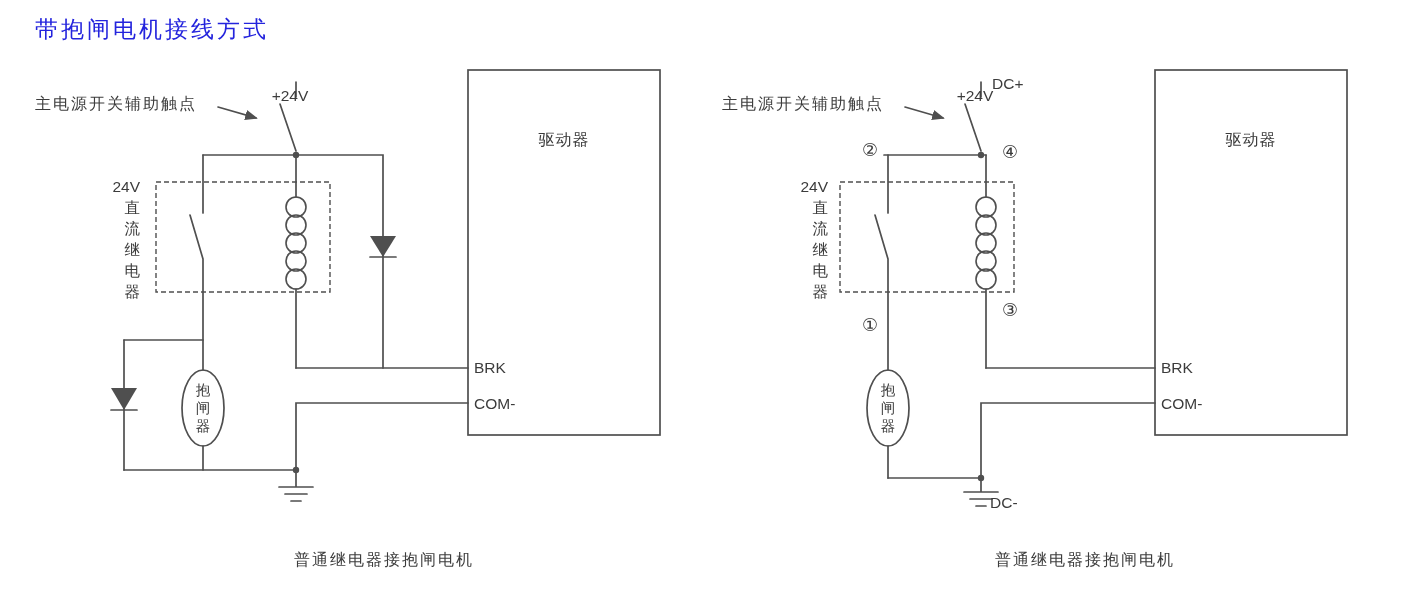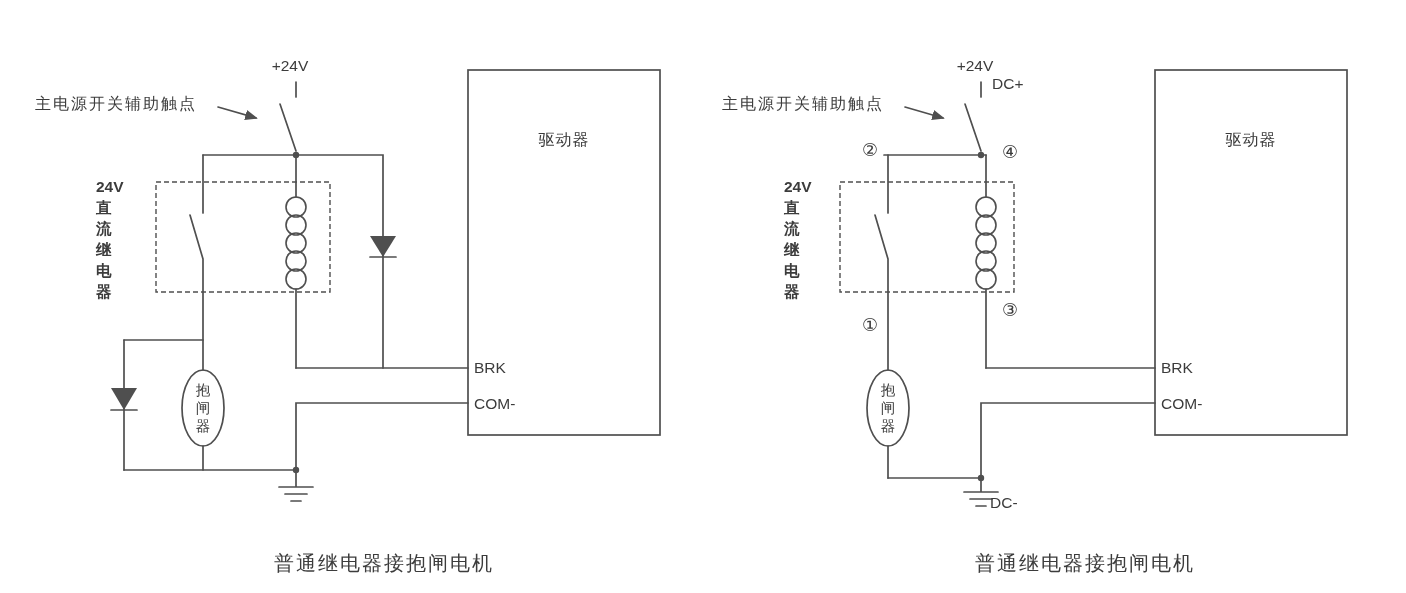--- a/index.html
+++ b/index.html
@@ -9,25 +9,25 @@
   .w{fill:none;stroke:#4f4f4f;stroke-width:1.7px;stroke-linecap:round;}
   .dash{fill:none;stroke:#4f4f4f;stroke-width:1.4px;stroke-dasharray:5 3;}
   .box{fill:none;stroke:#4f4f4f;stroke-width:1.7px;}
   .coil{fill:none;stroke:#4f4f4f;stroke-width:1.6px;}
   .dot{fill:#4f4f4f;stroke:none;}
   .solid{fill:#4f4f4f;stroke:none;}
   .txt{position:absolute;color:#3c3c3c;white-space:nowrap;}
   .title{font-size:23px;letter-spacing:3px;color:#2424dd;}
   .cjk{font-size:16px;letter-spacing:2px;}
   .lbl{font-size:15.5px;}
-  .center{transform:translateX(-50%);}
-  .v-label{white-space:pre-line;text-align:left;font-size:15.5px;line-height:21px;font-weight:bold;}
+  .center{transform:translateX(-50%);margin-top:30px;}
+  .v-label{white-space:pre-line;text-align:right;font-size:15.5px;line-height:21px;}
   .brake-label{white-space:pre-line;text-align:center;font-size:14.5px;line-height:18px;transform:translateX(-50%);}
   .circ{font-size:18px;transform:translate(-50%,-50%);}
-  .caption{font-size:20px;letter-spacing:2px;transform:translateX(-50%);}
+  .caption{font-size:16px;letter-spacing:2px;transform:translateX(-50%);}
   .driver-label{font-size:16px;letter-spacing:1px;transform:translateX(-50%);text-align:right;}
 </style>
 </head>
 <body>
 
 <div id="canvas">
 
   <svg id="wires" width="1406" height="593" viewBox="0 0 1406 593">
     <defs>
       <marker id="ah" viewBox="0 0 10 10" refX="8.5" refY="5" markerWidth="7.5" markerHeight="7.5" orient="auto">
@@ -111,20 +111,21 @@
 
       <circle class="dot" cx="981" cy="478" r="3.2"></circle>
       <path class="w" d="M981,478 V492 M964,492 H998 M970,499 H992 M976,506 H986"></path>
 
       <rect class="box" x="1155" y="70" width="192" height="365"></rect>
 
       <path class="w" d="M905,107 L943,118" marker-end="url(#ah)"></path>
     </g>
   </svg>
 
+  <div class="txt title" style="left:35px;top:14px">带抱闸电机接线方式</div>
 
   <div class="txt lbl center" style="left:290px;top:57px">+24V</div>
   <div class="txt cjk" style="left:35px;top:94px">主电源开关辅助触点</div>
   <div class="txt v-label" style="left:96px;top:176px;width:44px">24V
 直
 流
 继
 电
 器</div>
   <div class="txt brake-label" style="left:203px;top:381px">抱

